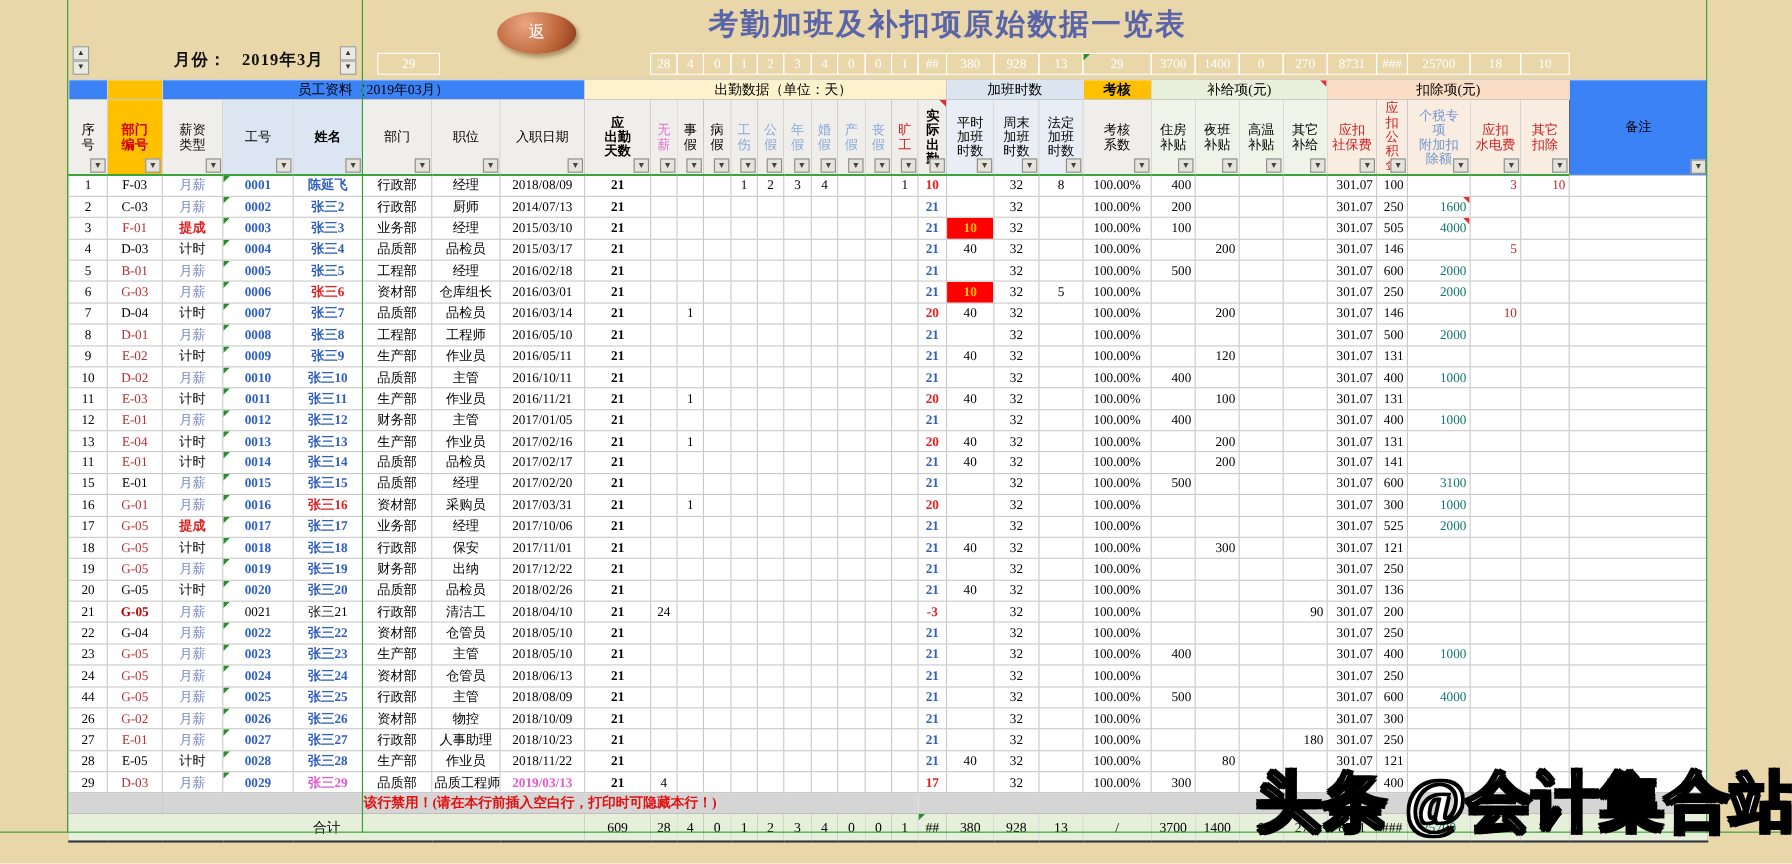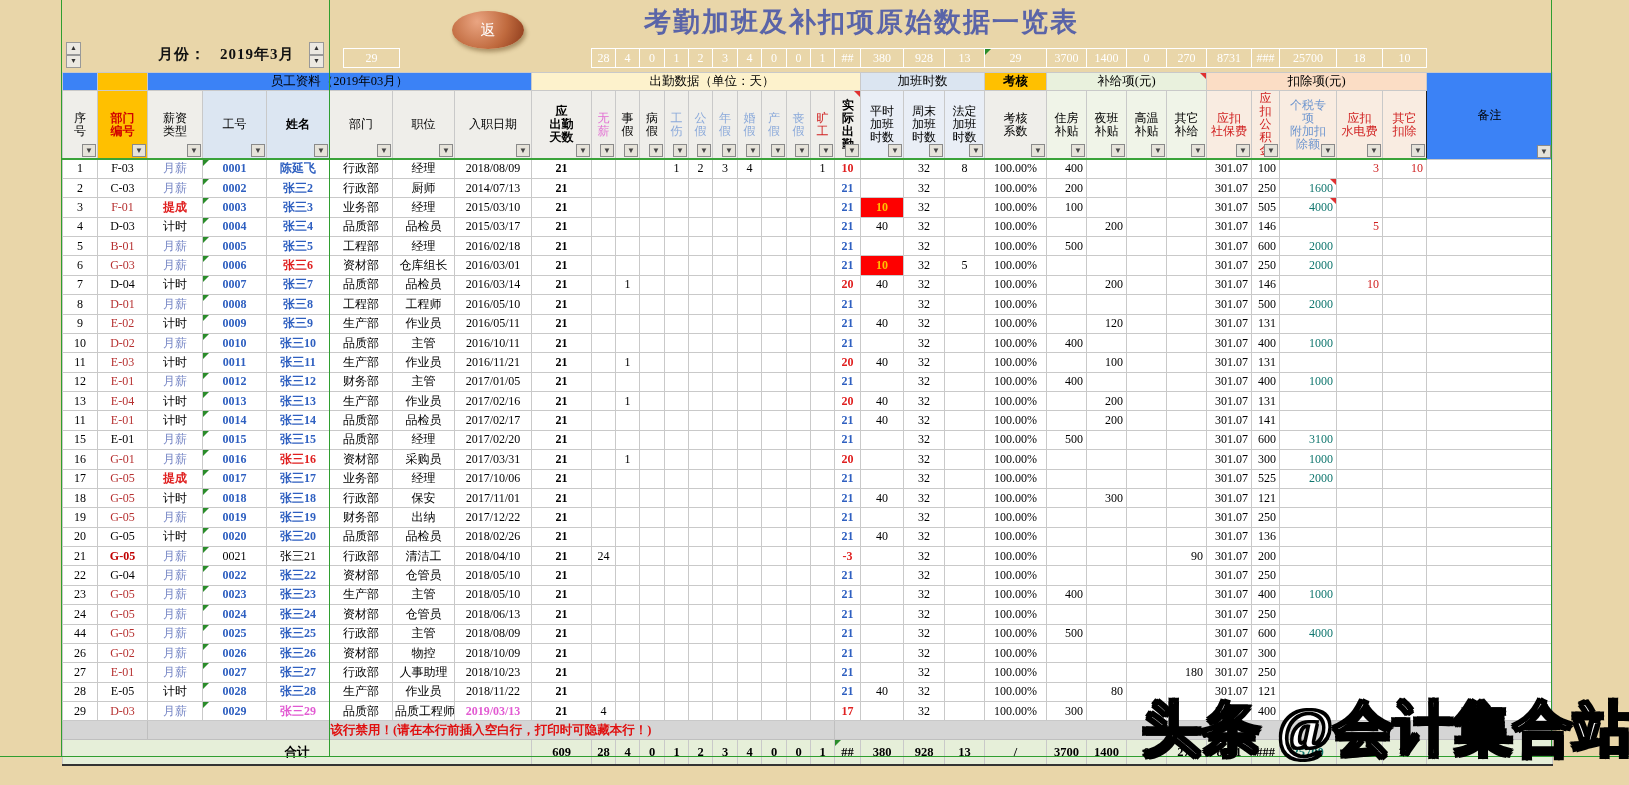--- a/index.html
+++ b/index.html
@@ -35,21 +35,21 @@
   
   table{border-collapse:collapse;table-layout:fixed;position:absolute;left:62px;top:72px;
         width:1490px;background:#fff;border:1.5px solid #333;z-index:2;}
   td{border:1px solid #c9c9c9;font-size:12px;text-align:center;padding:0 2px;overflow:hidden;
      white-space:nowrap;position:relative;}
   tr.grow{height:17px;} tr.grow td{font-size:12.5px;}
   tr.shrow{height:61px;} tr.shrow td{white-space:pre-line;line-height:13px;font-size:12px;
      border-bottom:2px solid #3aa33a;vertical-align:middle;}
   tr.drow{height:19.38px;}
   tr.disrow{height:19px;} tr.disrow td{background:#d5d5d5;border-color:#bfbfbf;}
-  tr.trow{height:25px;} tr.trow td{background:#e6efd9;font-weight:bold;font-size:12.5px;
+  tr.trow{height:25px;} tr.trow td{background:#e6efd9;font-weight:normal;font-size:12.5px;
      border-top:1px solid #444;border-bottom:2px solid #333;}
   .bl{border-left:1.8px solid #222;}
   .g-gray{background:#3b82f6;} .g-gold{background:#ffc000;} .g-cream{background:#fdf2cc;padding-left:34px;}
   .g-blue{background:#dbe5f1;} .g-green{background:#e9f1dd;text-align:center;} .g-pink{background:#fbddc5;}
   .h-def{background:#efeeea;} .h-lav{background:#dce6f2;} .h-gold{background:#ffc000;color:#d00000;}
   .h-ot{background:#e9eef6;} .h-supp{background:#f0f4e8;} .h-ded{background:#f9ece1;}
   .h-mag{color:#e26fd3;} .h-lblue{color:#8aa9da;} .h-red{color:#d02020;} .h-blue{color:#6f96cf;}
   .bold{font-weight:bold;}
   .vcol{white-space:normal;word-break:break-all;line-height:12.5px;padding:1px 7px;margin-left:32px;}
   .c-blue{color:#2e5fc0;font-weight:bold;} .c-red{color:#e02020;font-weight:bold;}

